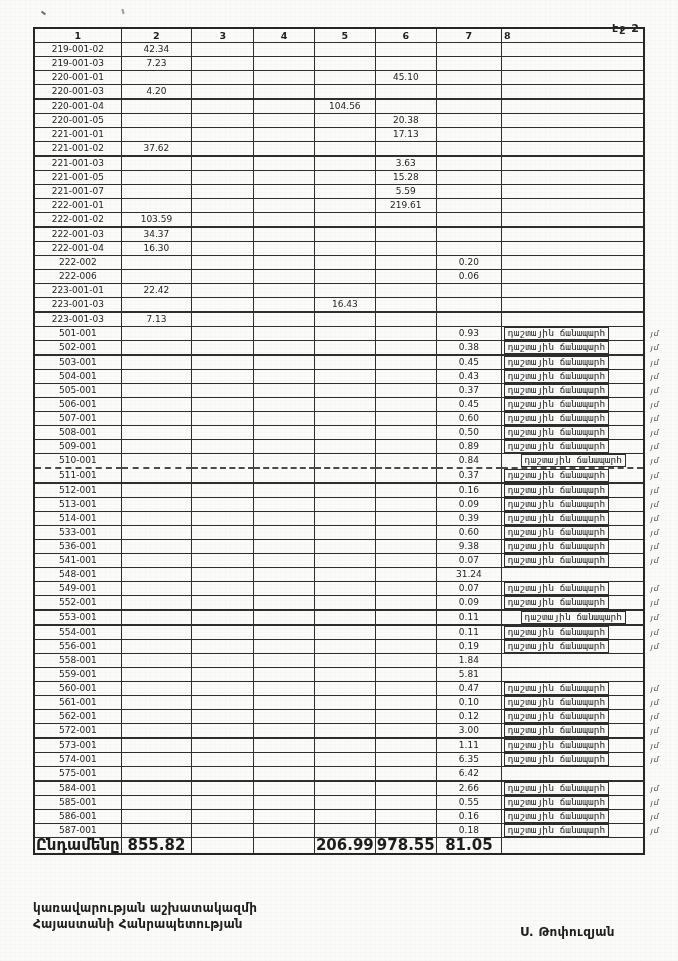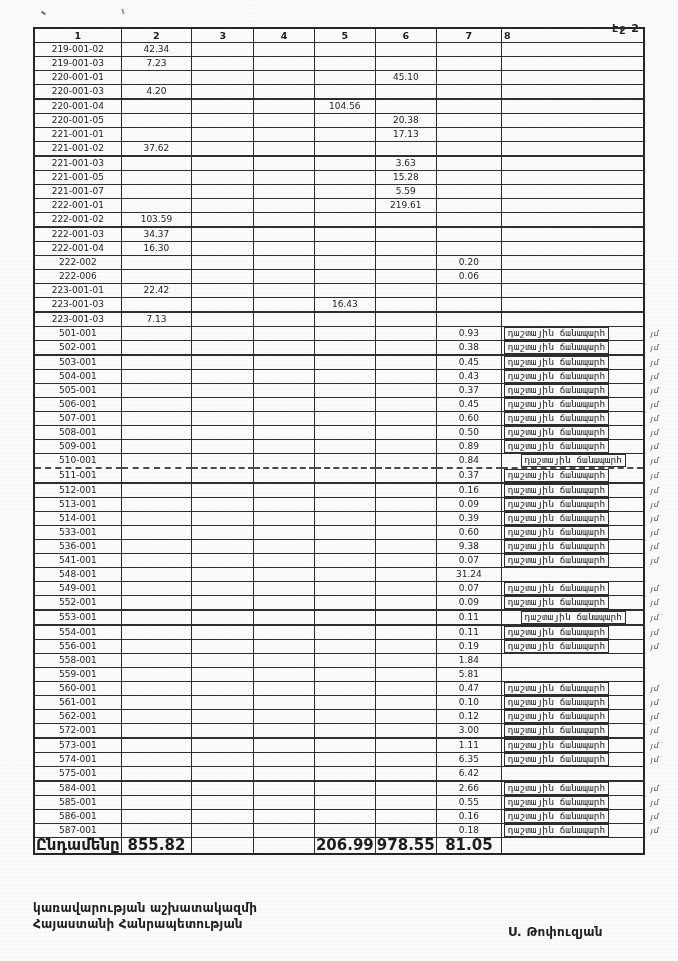--- a/index.html
+++ b/index.html
@@ -74,21 +74,21 @@
     line-height:11px;
     margin-top:0;
     font-family:Liberation Mono, monospace;
   }
   .footer{
     position:absolute;left:33px;top:901px;
     font-size:12px;font-weight:bold;line-height:1.3;color:#1f1f1f;
     letter-spacing:.2px;
   }
   .signature{
-    position:absolute;left:508px;top:925px;
+    position:absolute;left:520px;top:925px;
     font-size:12px;font-weight:bold;color:#1f1f1f;letter-spacing:.3px;
   }
 </style>
 </head>
 <body>
 
 <div class="page">
   <div class="page-num">էջ 2</div>
   <div class="artifact a1"></div>
   <div class="artifact a2"></div>

